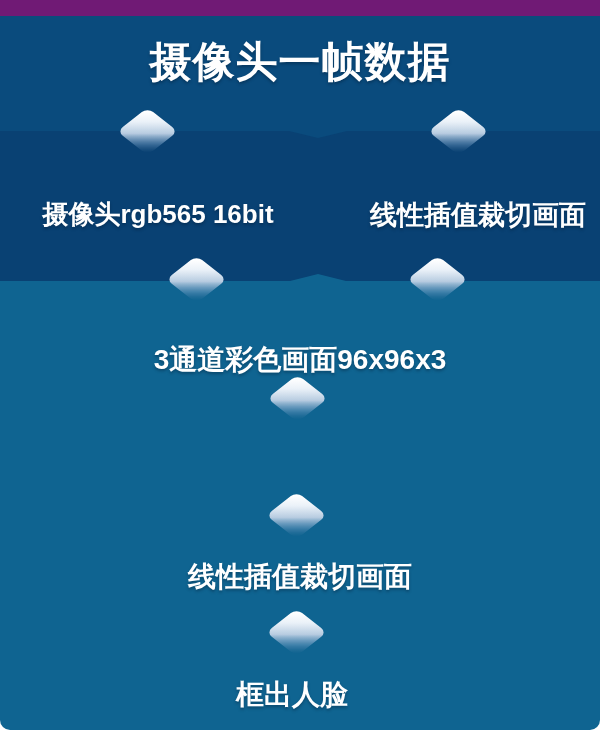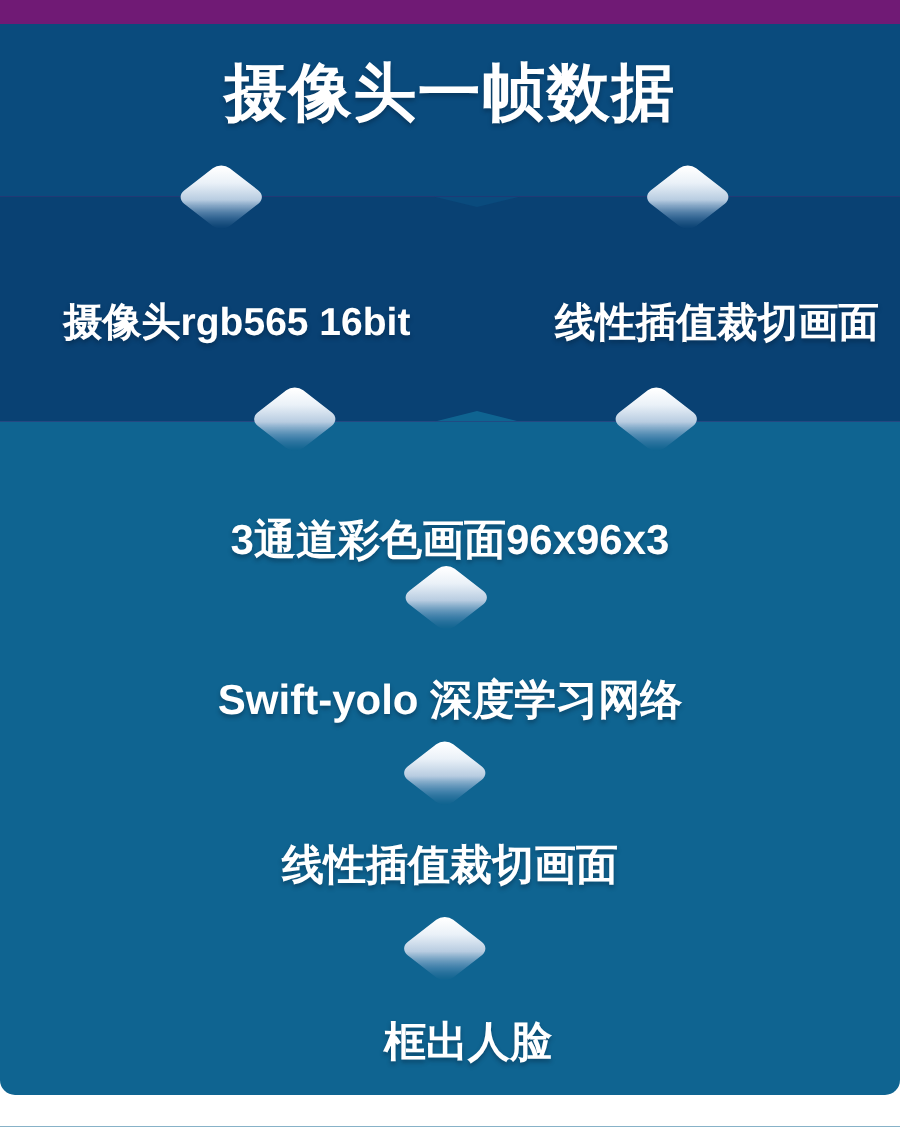--- a/index.html
+++ b/index.html
@@ -54,21 +54,21 @@
     white-space:nowrap;text-align:center;
     transform:translate(-50%,-50%);
     text-shadow:0 2px 3px rgba(0,20,40,0.35);
   }
   .title{left:300px;top:62px;font-size:42px;letter-spacing:1px;}
   .branch-left{left:158px;top:214px;font-size:26px;line-height:36px;}
   .branch-right{left:478px;top:215px;font-size:27px;}
   .step0{left:300px;top:350px;font-size:28px;margin-top:10px;}
   .step1{left:300px;top:467px;font-size:28px;}
   .step2{left:300px;top:577px;font-size:28px;}
-  .step3{left:312px;top:695px;font-size:28px;text-align:center;}
+  .step3{left:292px;top:695px;font-size:28px;text-align:center;}
 </style>
 </head>
 <body>
 
 <div class="stage">
 
   <div class="sec sec1"></div>
   <div class="sec sec2"></div>
   <div class="sec sec3"></div>
   <div class="notch notch-down"></div>
@@ -83,17 +83,16 @@
   <div class="diamond d5"></div>
   <div class="diamond d6"></div>
   <div class="diamond d7"></div>
 
   <div class="txt branch-left">
     <div>摄像头rgb565 16bit</div>
   </div>
   <div class="txt branch-right">线性插值裁切画面</div>
 
   <div class="txt step0">3通道彩色画面96x96x3</div>
-  <div class="txt step1">Swift-yolo 深度学习网络</div>
   <div class="txt step2">线性插值裁切画面</div>
   <div class="txt step3">框出人脸</div>
 
 </div>
 
 </body></html>

